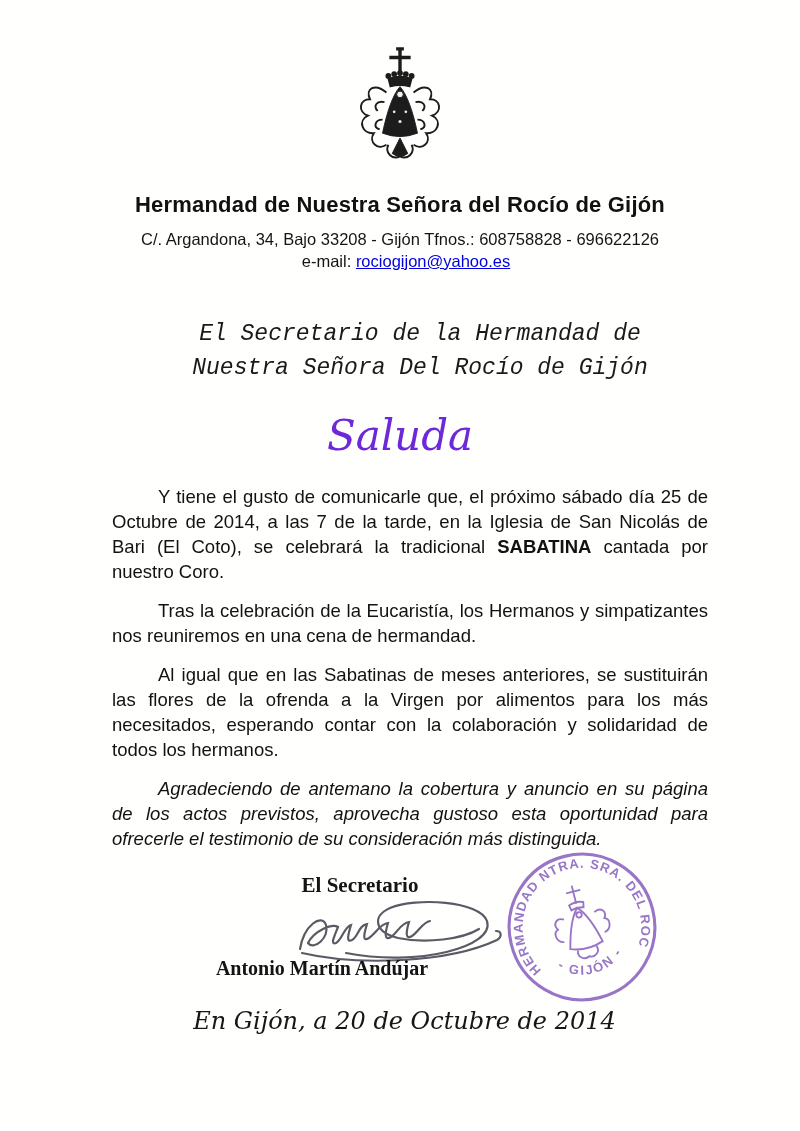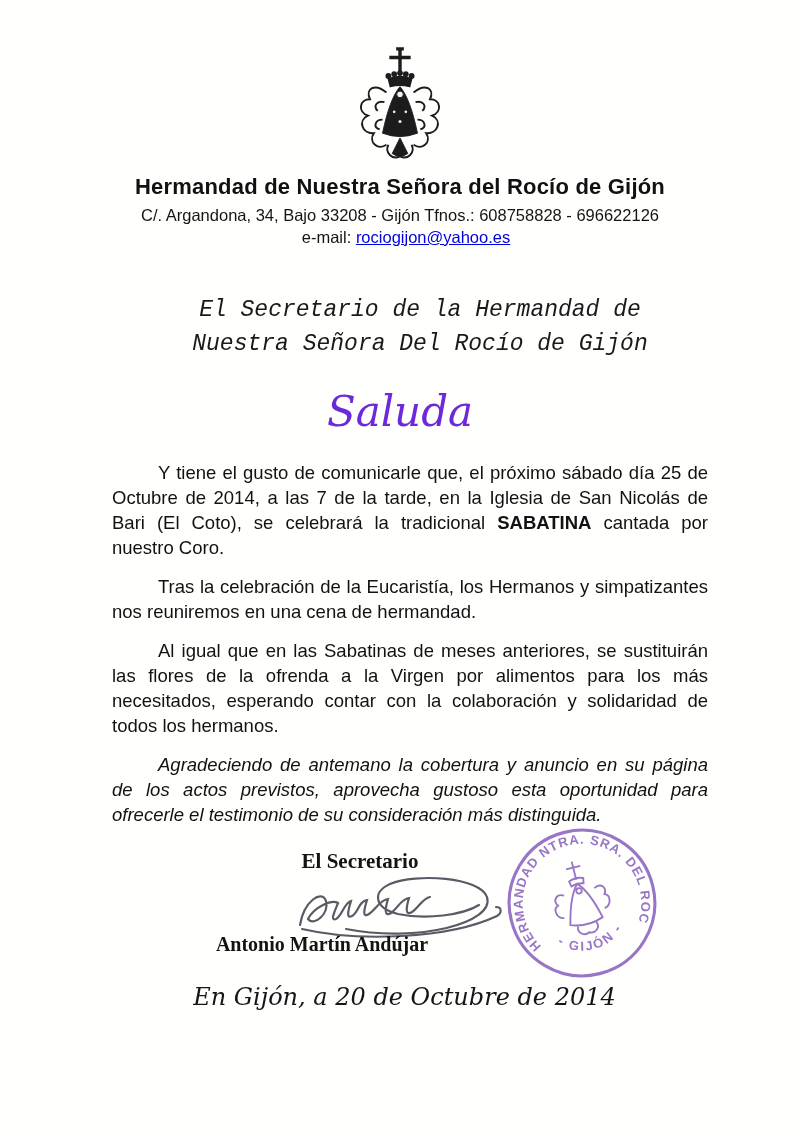--- a/index.html
+++ b/index.html
@@ -8,29 +8,29 @@
     width:800px;height:1131px;
     margin:0 auto;
     background:#fffffe;
     overflow:hidden;
     color:#141414;
     font-family:"Liberation Sans", sans-serif;
   }
   
   .emblem-wrap{ text-align:center; padding-top:44px; height:126px; }
   .org-title{
-    margin-top:4px;
+    margin-top:22px;
     text-align:center;
     font-weight:bold;
     font-size:22px;
     letter-spacing:.2px;
     color:#111;
   }
   .org-address{
-    margin-top:6px;
+    margin-top:12px;
     text-align:center;
     font-size:16.5px;
     color:#151515;
   }
   .org-email{
     margin-top:3px;
     text-align:center;
     font-size:16.5px;
     margin-left:12px;
   }

